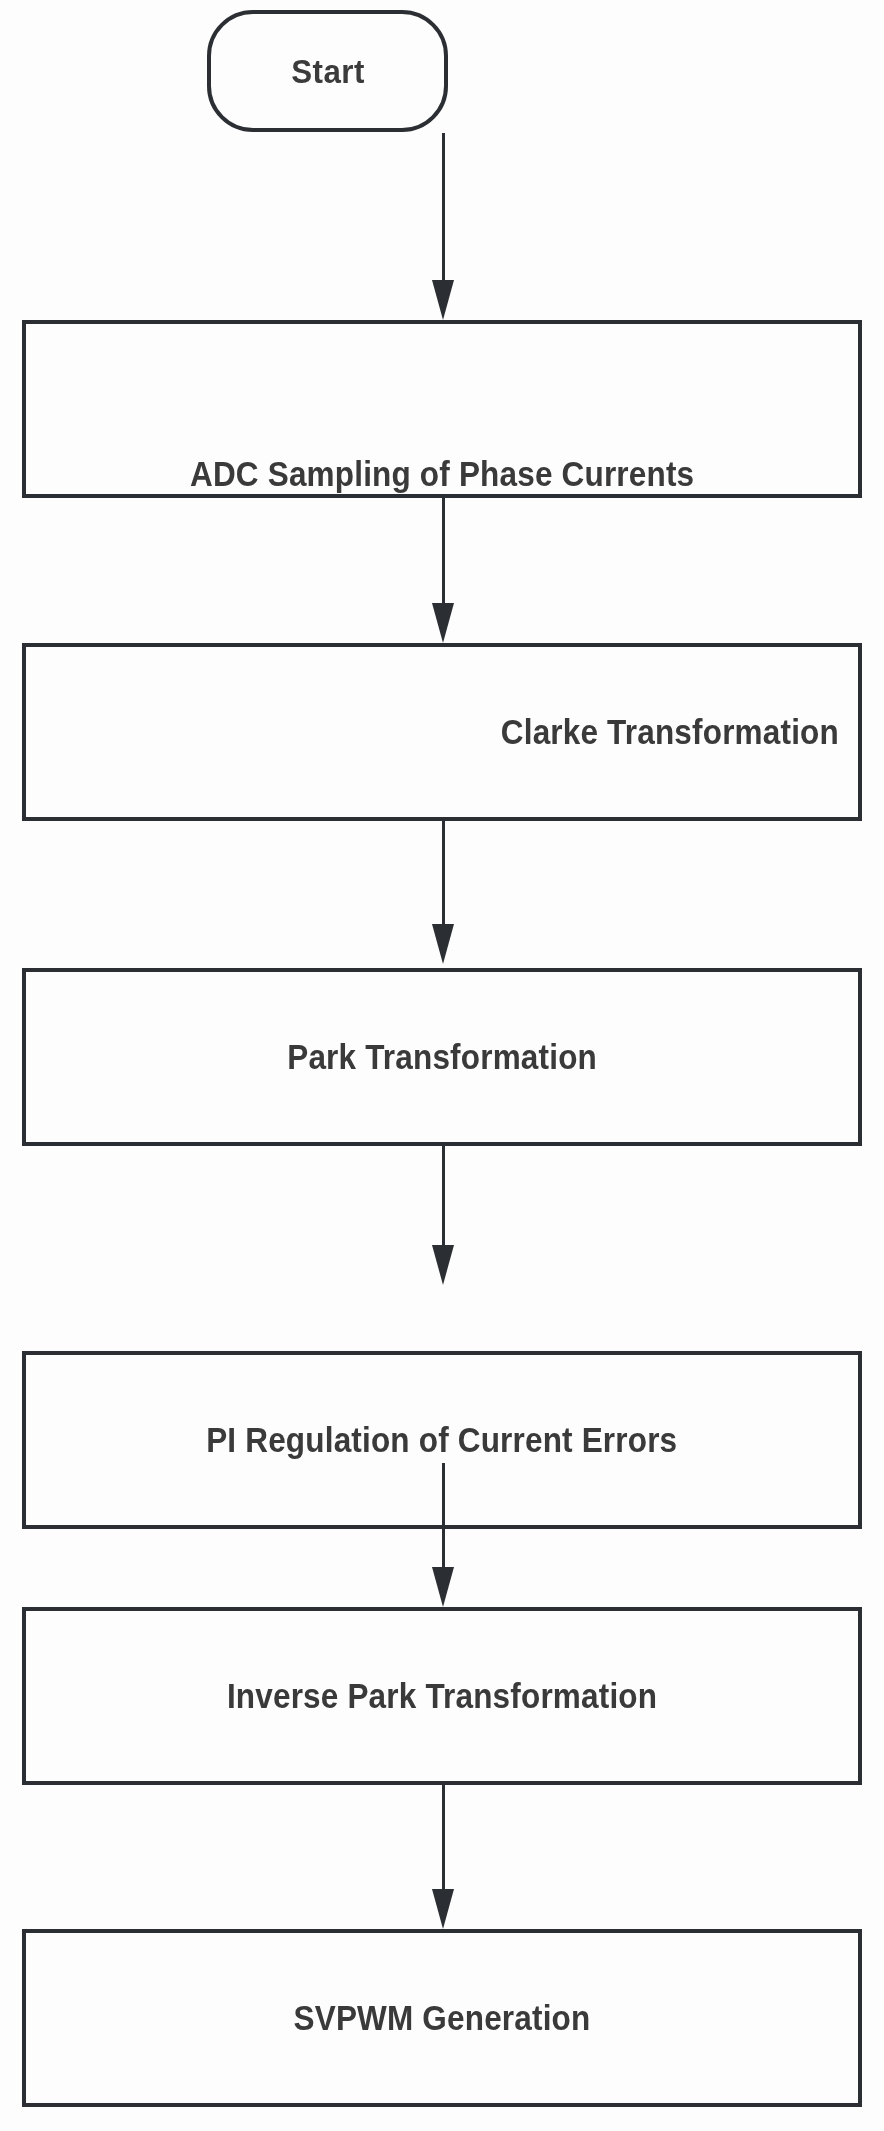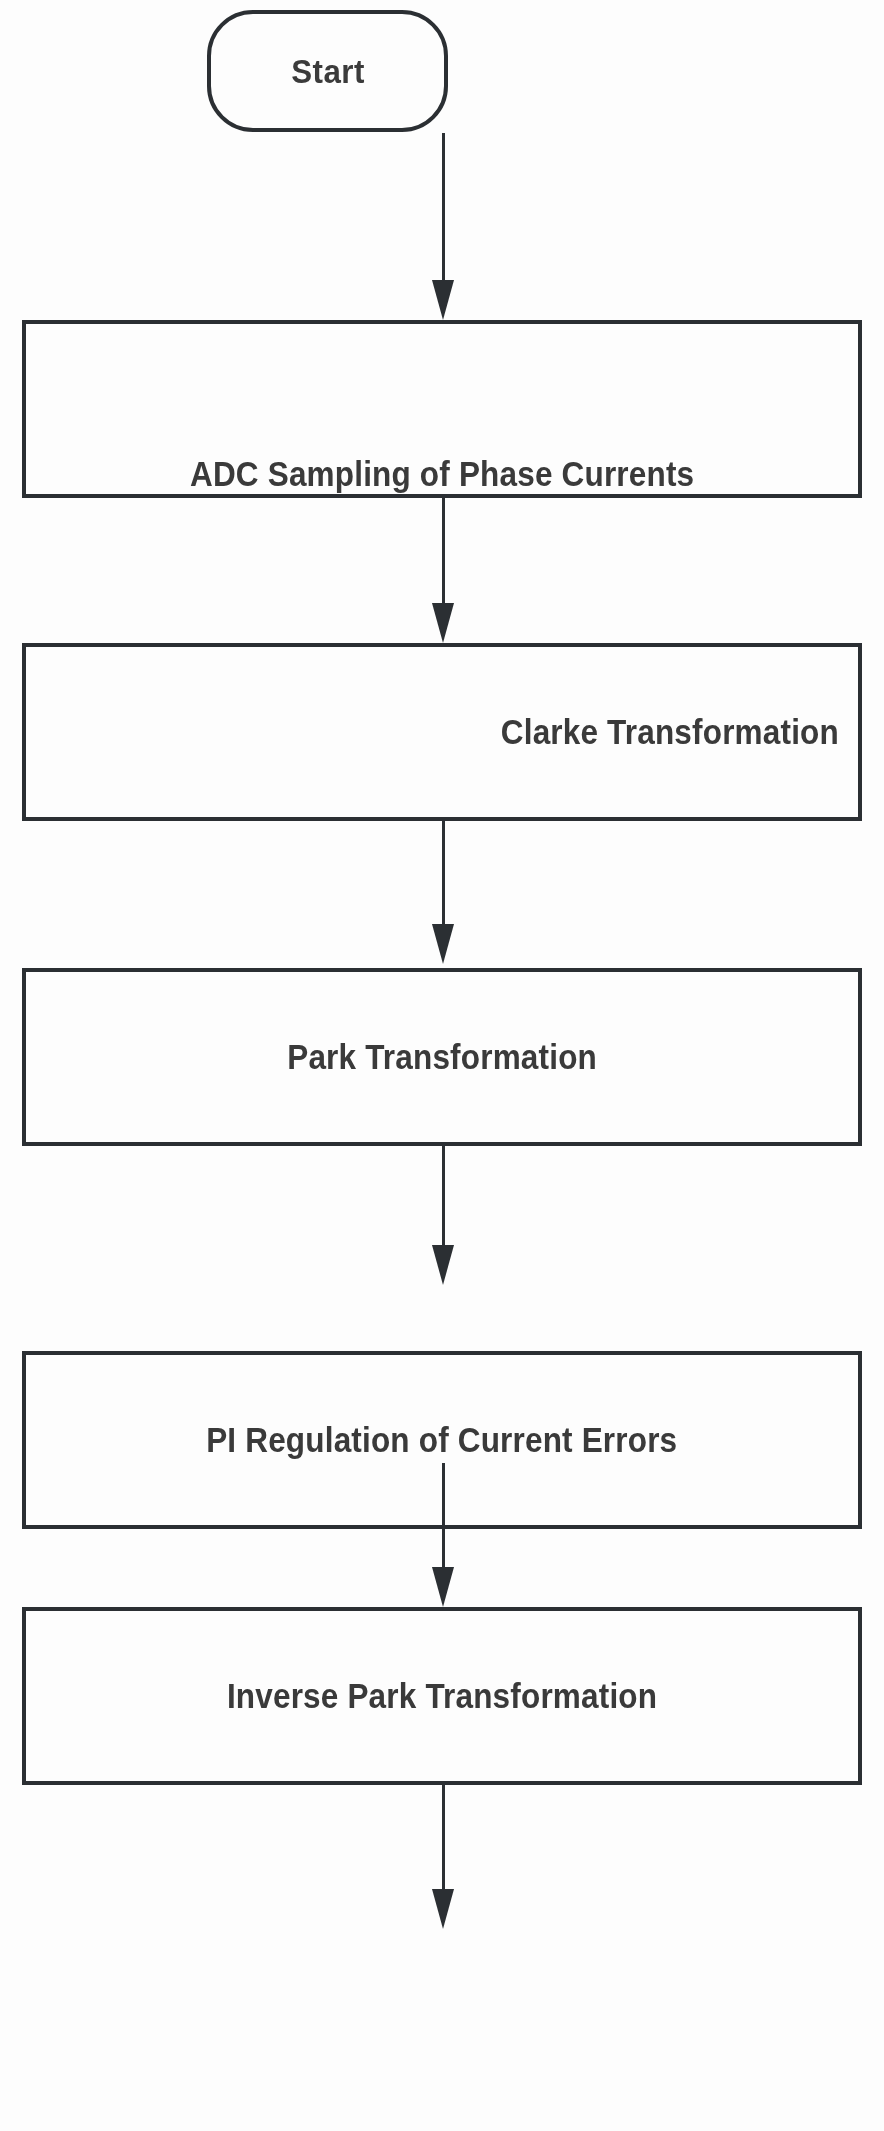--- a/index.html
+++ b/index.html
@@ -142,14 +142,17 @@
 
   <div class="process-node" style="top:1607px;">
     <span class="process-label">Inverse Park Transformation</span>
   </div>
 
   <div class="connector" style="top:1785px; height:144px;">
     <div class="shaft" style="height:104px;"></div>
     <div class="head" style="top:104px;"></div>
   </div>
 
+  <div class="process-node" style="top:1929px;">
+    <span class="process-label">SVPWM Generation</span>
+  </div>
 
 </div>
 
 </body></html>

